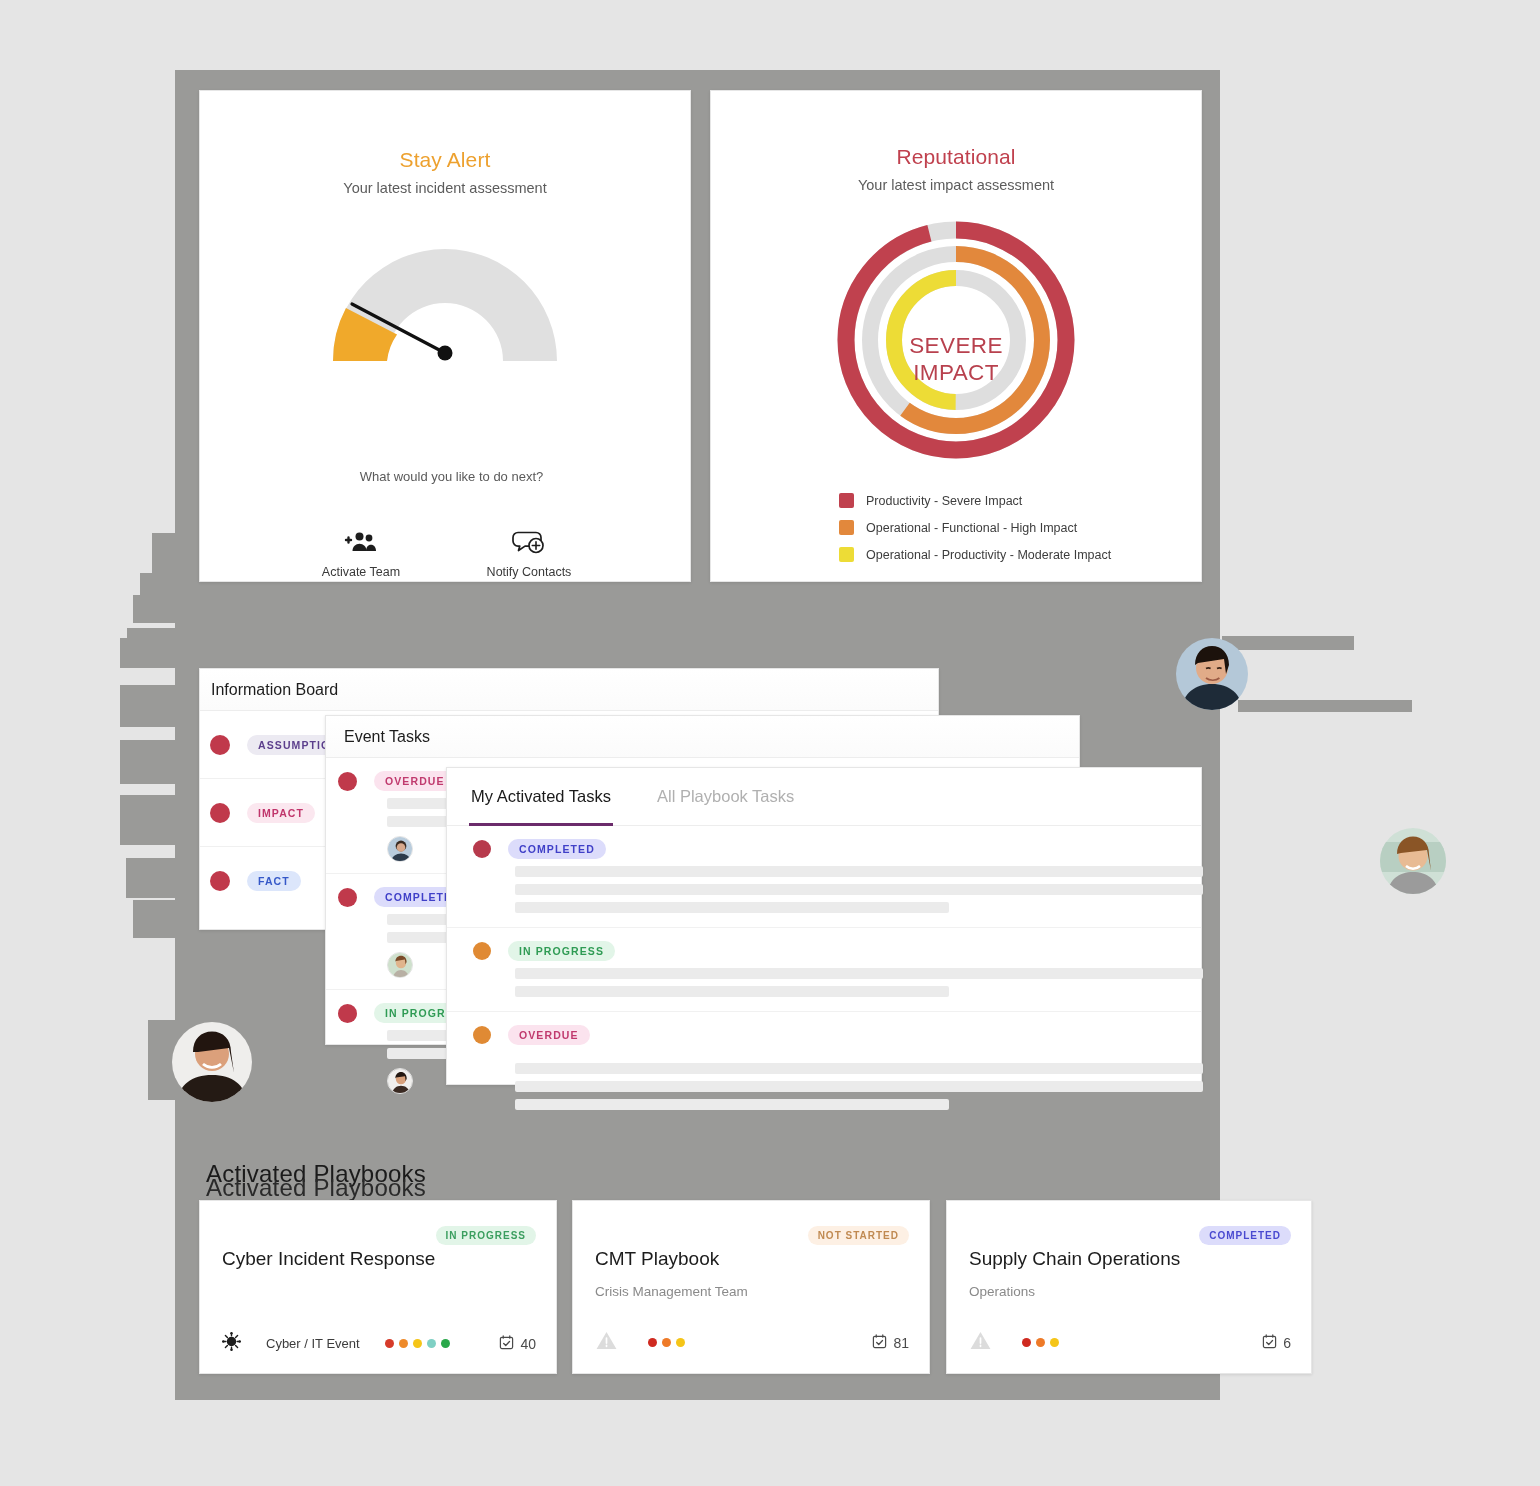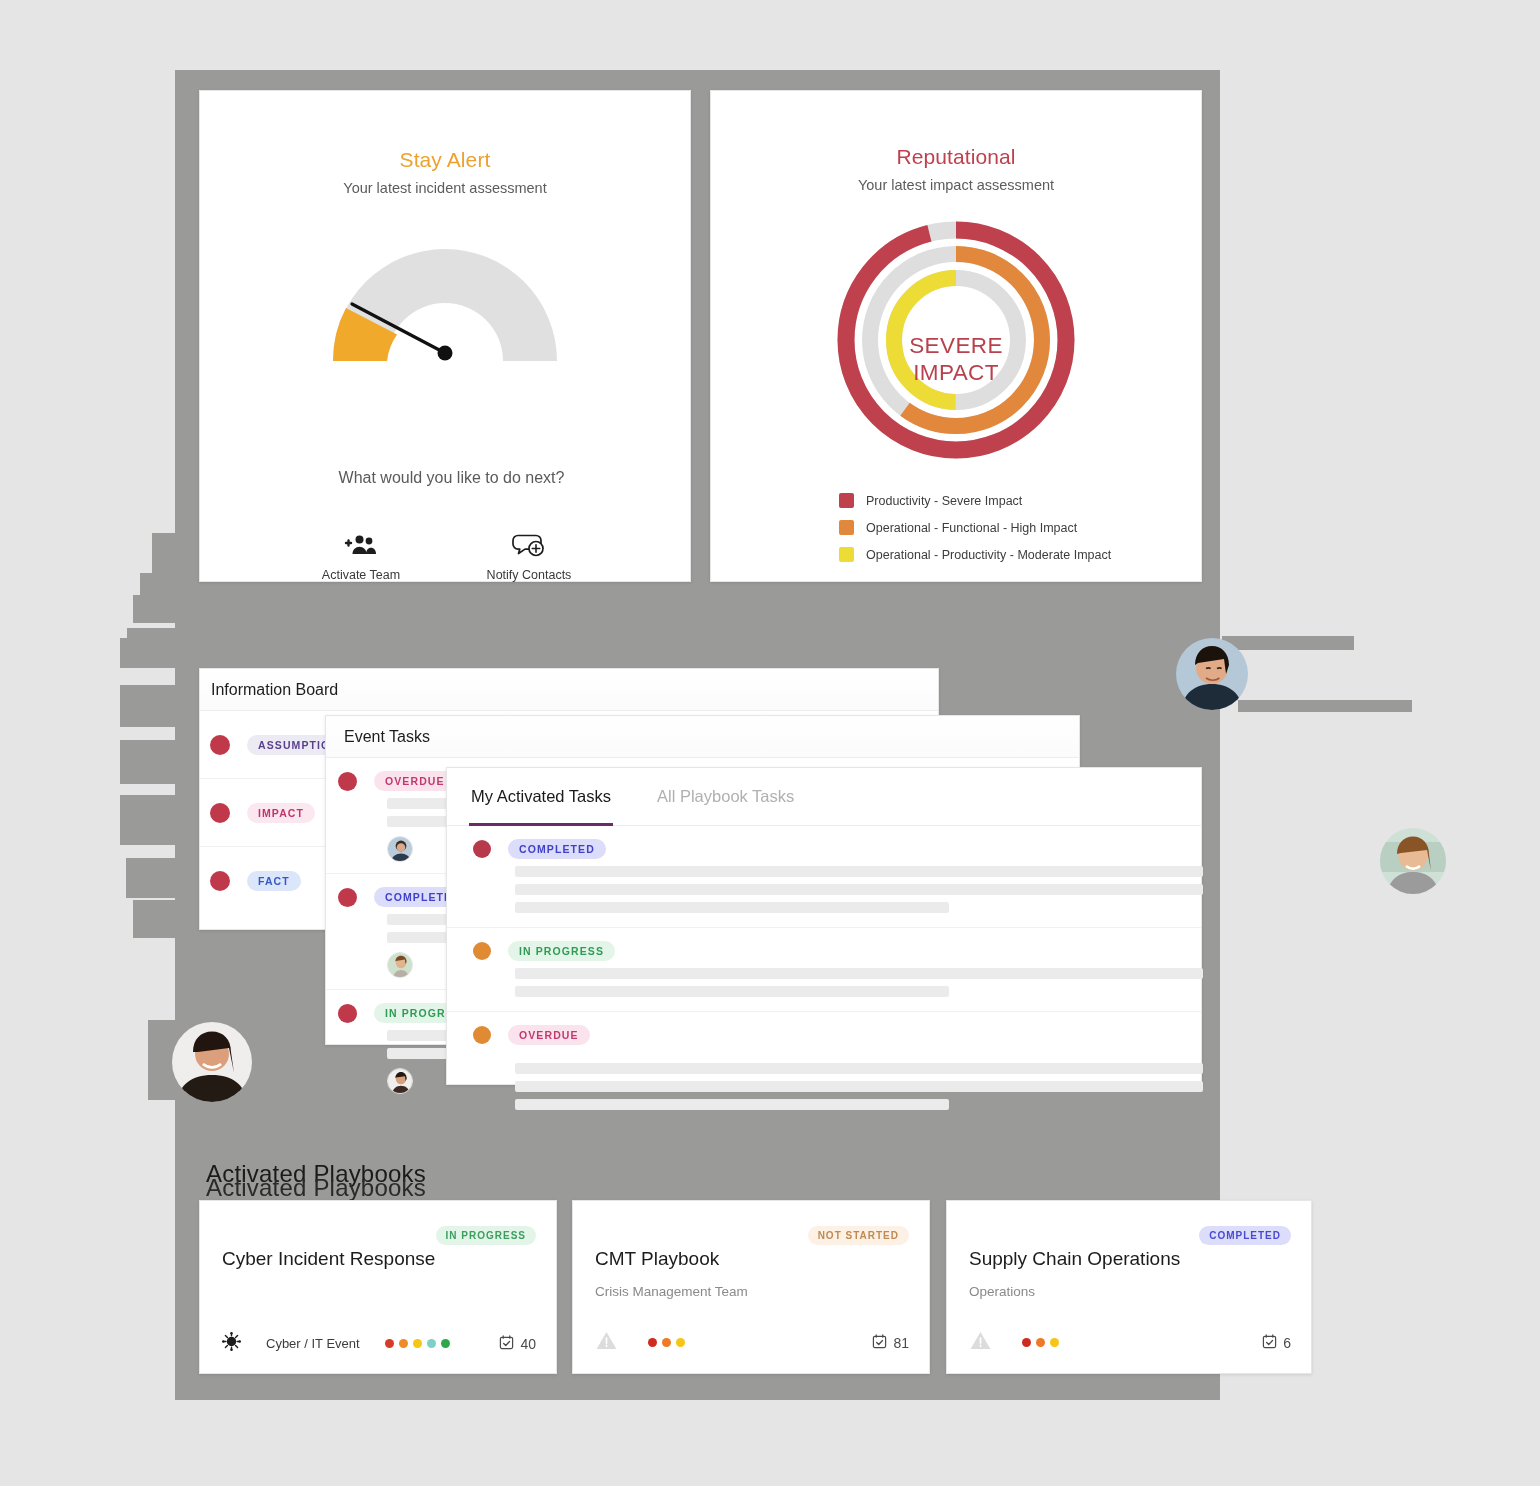--- a/index.html
+++ b/index.html
@@ -25,21 +25,21 @@
   #stay-alert { left:199px; top:90px; width:492px; height:492px; }
   .hdr-title {
     text-align:center; font-size:21px; font-weight:400; letter-spacing:.1px;
   }
   .hdr-sub {
     text-align:center; font-size:14.5px; color:#5c5c5c; margin-top:8px;
   }
   #stay-alert .hdr-title { color:#eda12f; margin-top:57px; }
   .gauge-wrap { position:relative; width:100%; height:180px; margin-top:35px; }
   .gauge-svg { position:absolute; left:50%; transform:translateX(-50%); top:0; }
-  .next-q { text-align:center; font-size:16px; color:#5a5a5a; margin-top:58px;padding-left:13px; }
+  .next-q { text-align:center; font-size:13px; color:#5a5a5a; margin-top:58px;padding-left:13px; }
   .actions { display:flex; justify-content:center; gap:48px; margin-top:38px; }
   .action { width:120px; text-align:center; cursor:pointer; }
   .action .ico { height:34px; display:flex; align-items:flex-end; justify-content:center; }
   .action .lbl { font-size:12.5px; color:#3a3a3a; margin-top:9px; }
 
   
   #reputational { left:710px; top:90px; width:492px; height:492px; }
   #reputational .hdr-title { color:#c0414e; margin-top:54px; }
   .donut-wrap { position:relative; width:100%; height:260px; margin-top:22px; }
   .donut-svg { position:absolute; left:50%; transform:translateX(-50%); top:0; }

